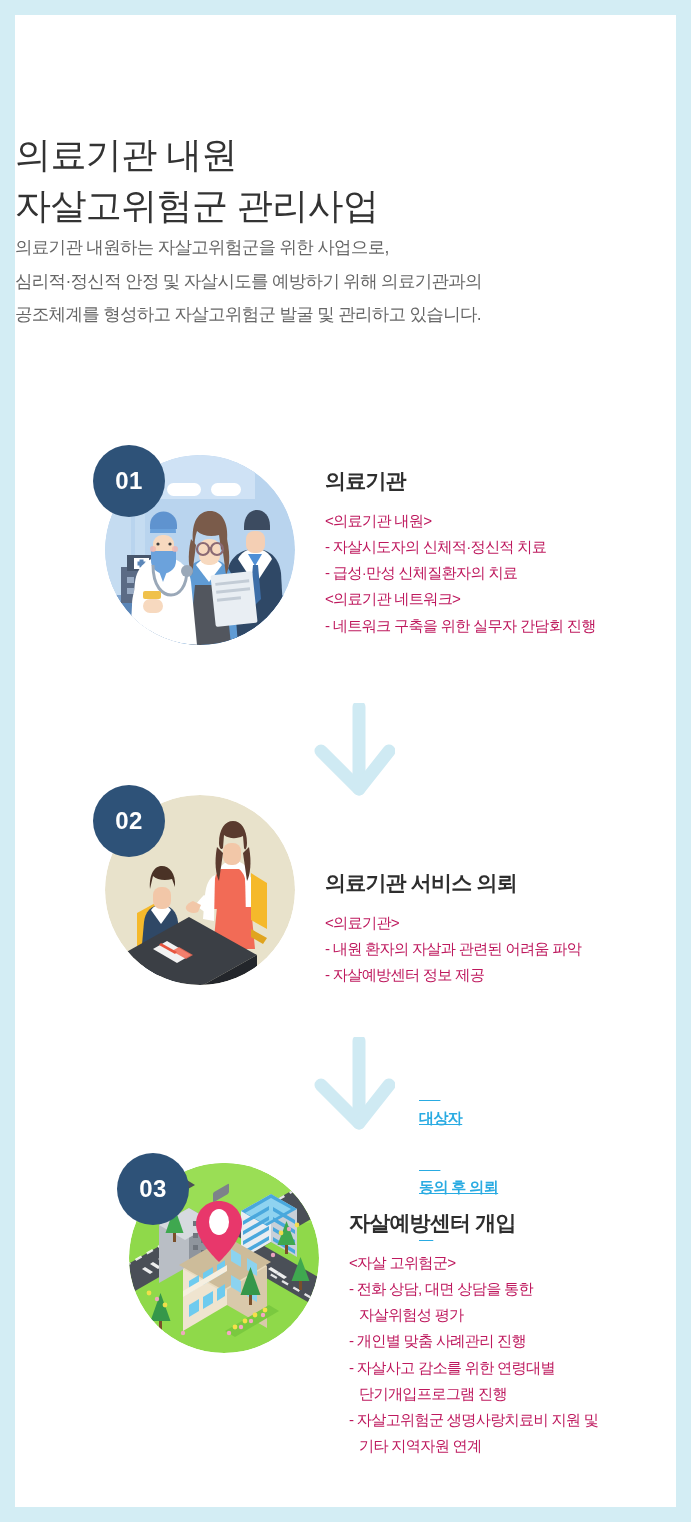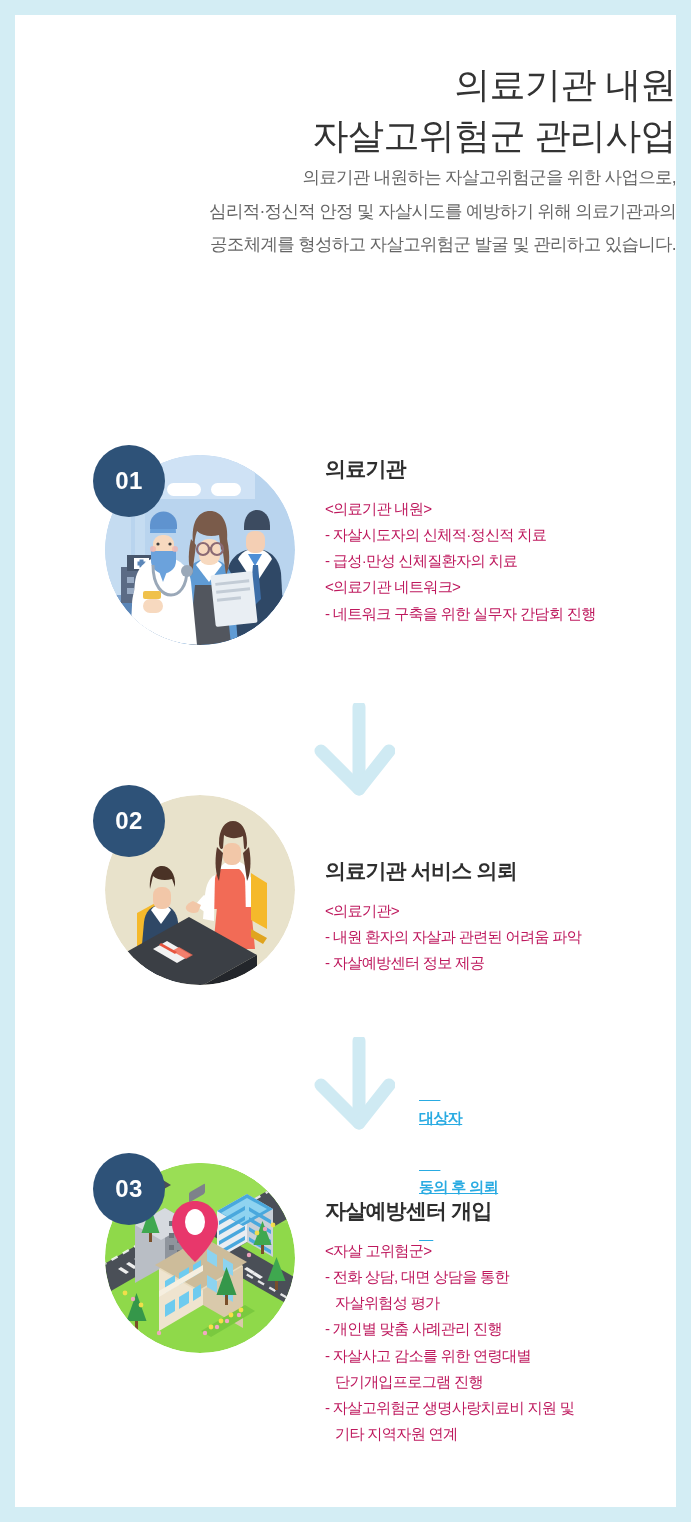--- a/index.html
+++ b/index.html
@@ -16,21 +16,21 @@
     background:#d3edf4;
   }
   .card {
     position:relative;
     width:661px; height:1492px;
     background:#ffffff;
     overflow:hidden;
   }
 
   
-  .header { padding-top:44px; text-align:right; }
+  .header { padding-top:114px; text-align:left; }
   .title {
     font-size:36px; font-weight:300; color:#333333;
     line-height:1.42; letter-spacing:-0.6px;
   }
   .title span { display:block; }
   .subtitle {
     font-size:17.5px; font-weight:400; color:#666666;
     line-height:1.92; letter-spacing:-0.7px;
   }
   .subtitle span { display:block; }
@@ -50,21 +50,21 @@
     width:72px; height:72px; border-radius:50%;
     background:#2e5278; color:#ffffff;
     display:flex; align-items:center; justify-content:center;
     font-size:24px; font-weight:700; letter-spacing:0.5px;
     z-index:4;
     text-align:right;
   }
   .step-text { flex:1; padding-left:10px; }
   .step-title {
     font-size:21px; font-weight:700; color:#2e2e2e;
-    letter-spacing:-0.8px; margin-bottom:13px;
+    letter-spacing:-0.8px; margin-bottom:13px;margin-top:12px;
   }
   .step-lines { font-size:15.2px; color:#be185d; line-height:1.72; letter-spacing:-0.75px; }
   .step-lines div { white-space:pre; }
   .step-lines div.indent { padding-left:10px; }
 
   
   .arrow { position:absolute; }
   .arrow svg { display:block; }
   .arrow-note {
     position:absolute;
@@ -275,21 +275,21 @@
           <path d="M10 48 L48 86"></path>
           <path d="M78 48 L48 86"></path>
         </g>
       </svg>
     </div>
     <div class="arrow-note" style="left:404px; top:1044px;">
       <div>대상자</div>
       <div>동의 후 의뢰</div>
     </div>
 
-    <div class="step" style="top:1148px;">
+    <div class="step" style="top:1148px;padding-left:24px;">
       <div class="step-art-wrap">
         <div class="badge">
           <span>03</span>
         </div>
         <div class="art">
           <svg width="190" height="190" viewBox="0 0 190 190">
             <defs>
                 <clipPath id="c3">
                   <circle cx="95" cy="95" r="95"></circle>
                 </clipPath>

